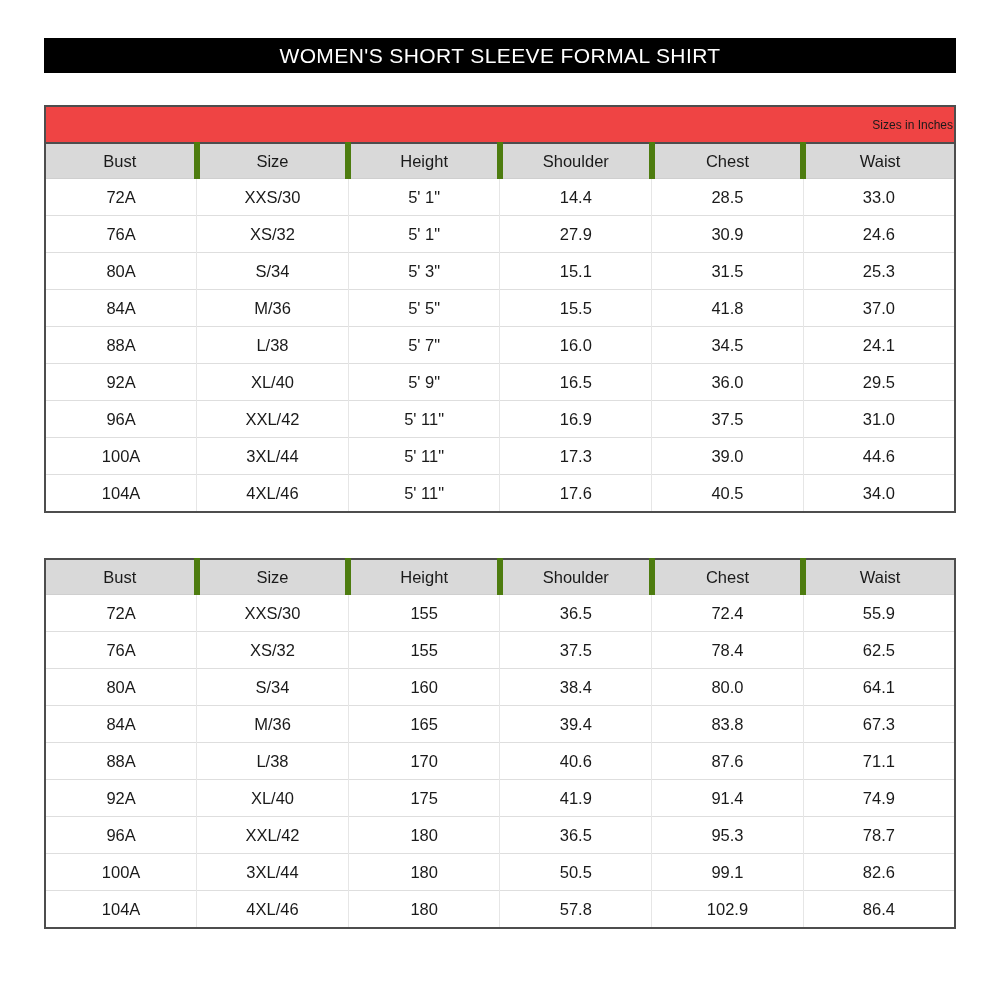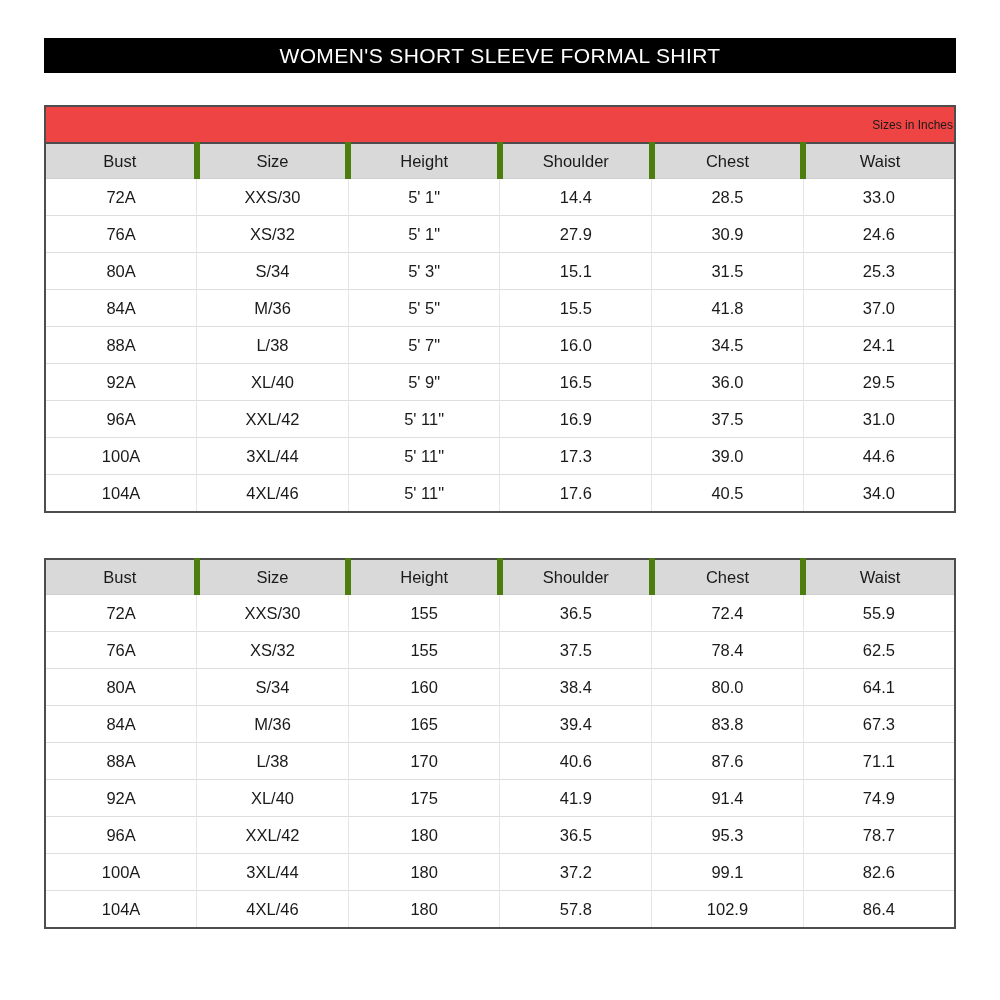--- a/index.html
+++ b/index.html
@@ -210,21 +210,21 @@
           <td>XXL/42</td>
           <td>180</td>
           <td>36.5</td>
           <td>95.3</td>
           <td>78.7</td>
         </tr>
         <tr>
           <td>100A</td>
           <td>3XL/44</td>
           <td>180</td>
-          <td>37.2</td>
+          <td>50.5</td>
           <td>99.1</td>
           <td>82.6</td>
         </tr>
         <tr>
           <td>104A</td>
           <td>4XL/46</td>
           <td>180</td>
           <td>57.8</td>
           <td>102.9</td>
           <td>86.4</td>

